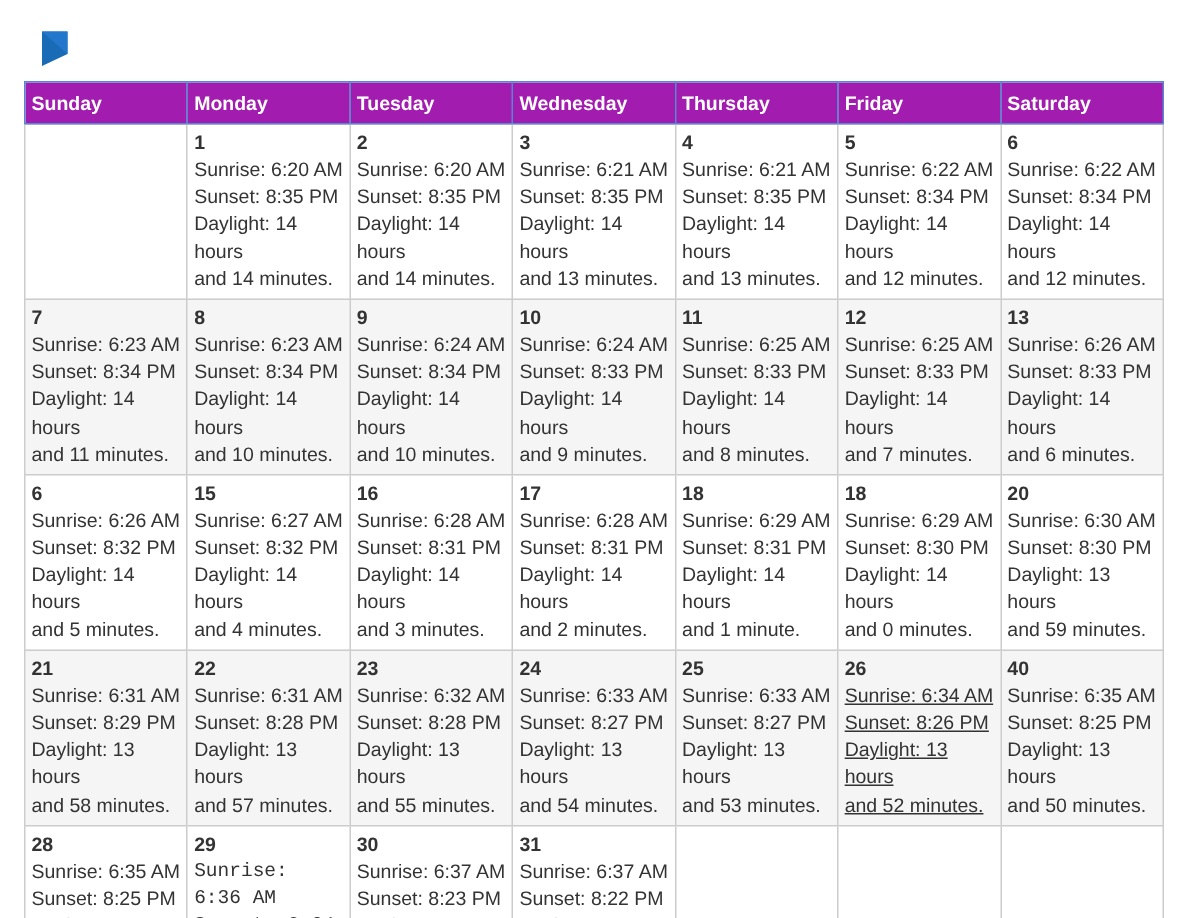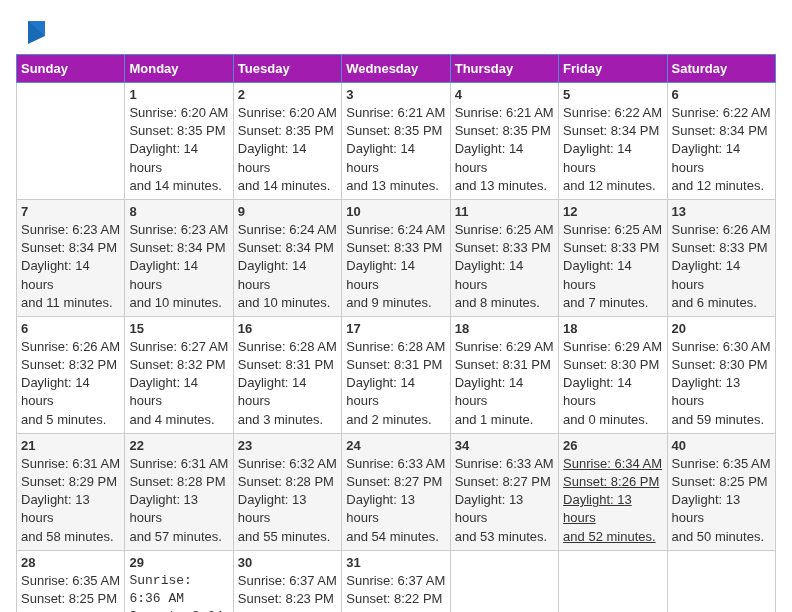--- a/index.html
+++ b/index.html
@@ -298,21 +298,21 @@
 and 55 minutes.</div>
         </td>
         <td>
           <span class="day-number">24</span>
           <div class="day-info" style="white-space: pre-line;">Sunrise: 6:33 AM
 Sunset: 8:27 PM
 Daylight: 13 hours
 and 54 minutes.</div>
         </td>
         <td>
-          <span class="day-number">34</span>
+          <span class="day-number">25</span>
           <div class="day-info" style="white-space: pre-line;">Sunrise: 6:33 AM
 Sunset: 8:27 PM
 Daylight: 13 hours
 and 53 minutes.</div>
         </td>
         <td>
           <span class="day-number">26</span>
           <div class="day-info" style="white-space: pre-line; text-decoration: underline;">Sunrise: 6:34 AM
 Sunset: 8:26 PM
 Daylight: 13 hours

